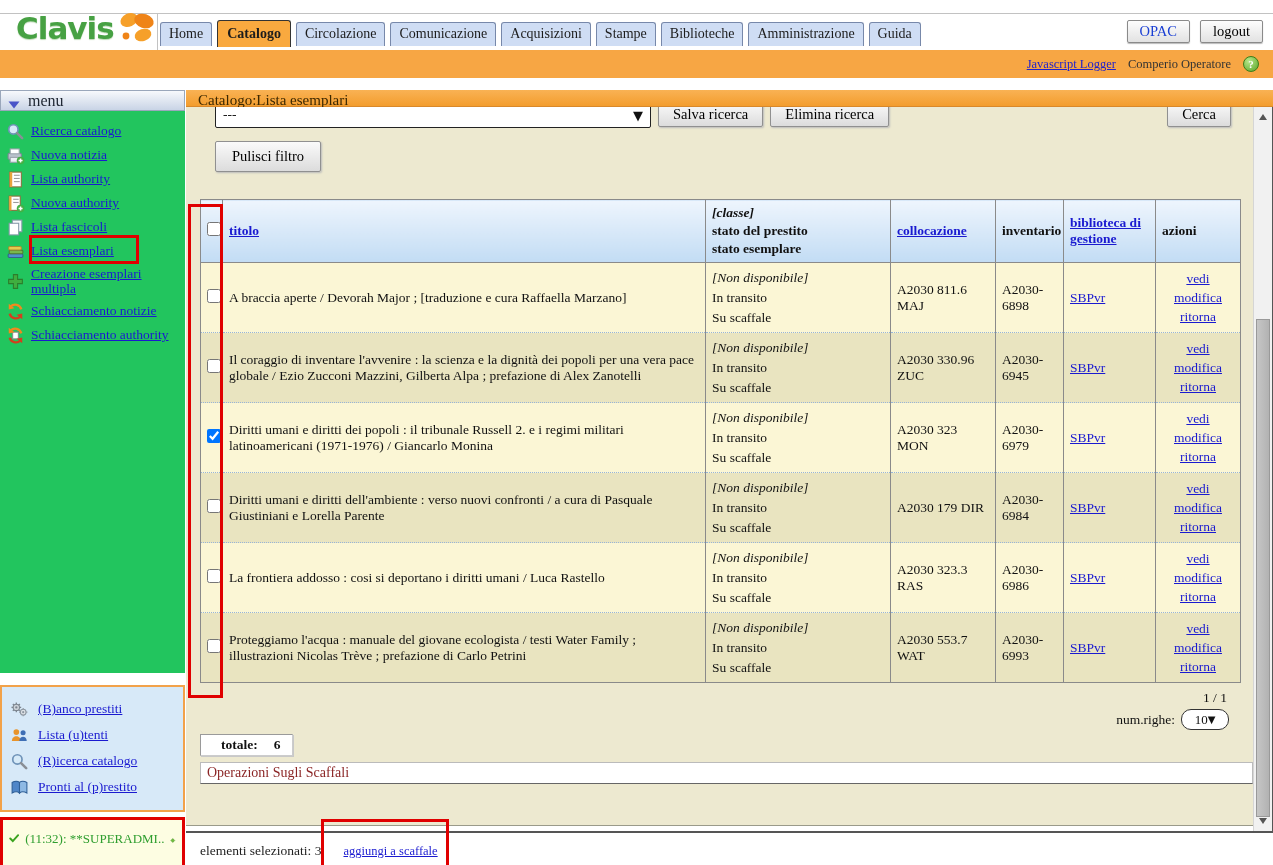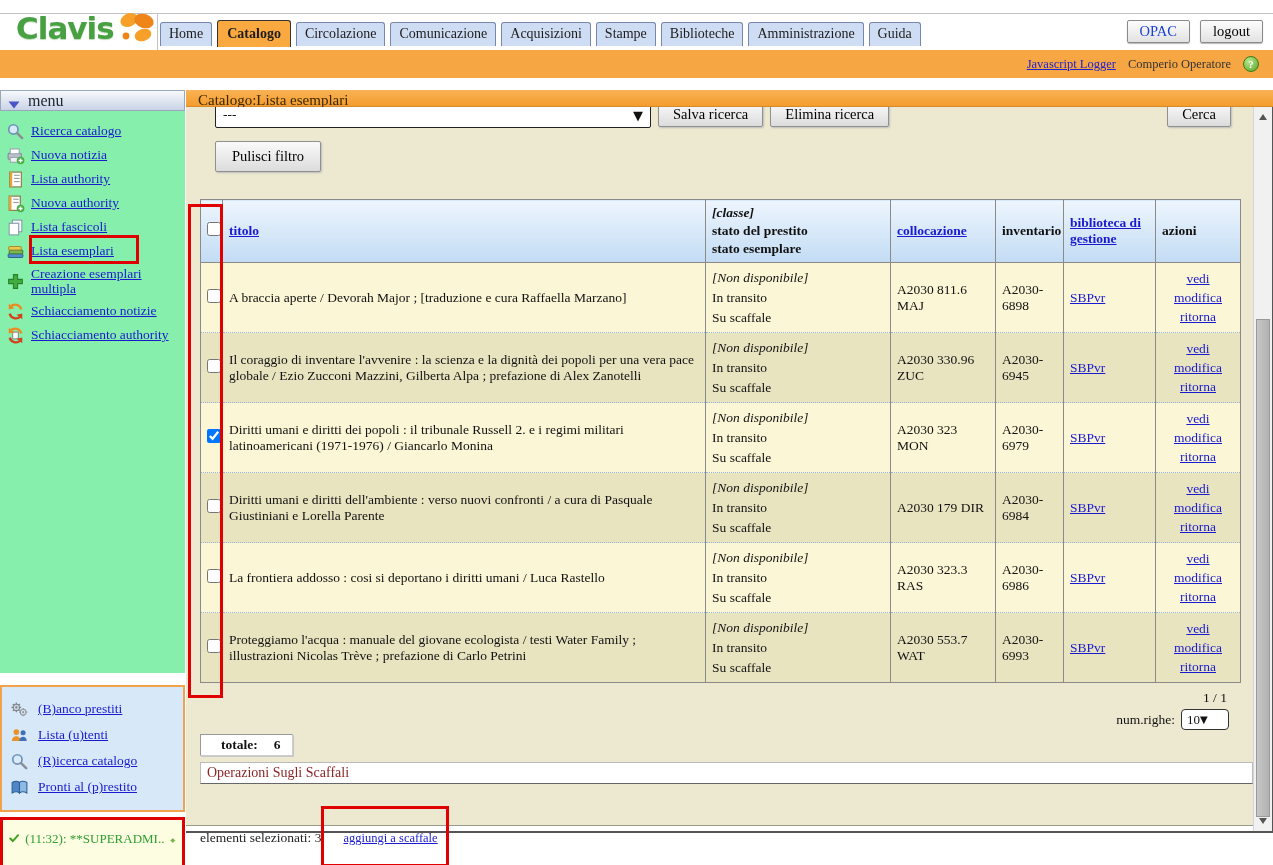--- a/index.html
+++ b/index.html
@@ -47,21 +47,21 @@
     color:#fff; font-size:11px; font-weight:bold; display:flex; align-items:center; justify-content:center;
     border:1px solid #3c7d18; }
 
   
   .layout { display:flex; margin-top:12px; align-items:flex-start; }
   .sidebar { width:185px; flex:none; margin-right:1px; }
   .menu-header {
     height:21px; background:linear-gradient(#f7f9fc,#c9d4e6); border:1px solid #9aa7bb;
     display:flex; align-items:center; gap:8px; padding-left:7px; font-size:16px; color:#1c2430;
   }
-  .menu-list { background:#86efac; min-height:562px; padding:8px 8px 8px 4px; }
+  .menu-list { background:#22c55e; min-height:562px; padding:8px 8px 8px 4px; }
   .m-item { display:flex; align-items:center; gap:6px; padding:2.5px 2px; position:relative; }
   .m-item .ico { width:19px; height:19px; flex:none; display:flex; }
   .m-item a { font-size:13.5px; line-height:1.15; }
   .red-box-menu {
     position:absolute; left:25px; top:-4px; width:110px; height:29px;
     border:3px solid #e00000; pointer-events:none;
   }
   .quick-panel {
     margin-top:12px; background:#d7e9f8; border:2px solid #f2a24a;
     padding:9px 4px 10px 6px; width:185px;
@@ -141,34 +141,34 @@
 
   .red-col-overlay {
     position:absolute; left:-12px; top:5px; width:35px; height:494px;
     border:3px solid #e00000; pointer-events:none; z-index:5;
   }
 
   
   .pagenum { text-align:right; margin:7px 26px 0 0; font-size:13.5px; }
   .rows-line { display:flex; justify-content:flex-end; align-items:center; gap:6px; margin:3px 24px 0 0; }
   .mini-select {
-    width:48px; height:21px; background:#fff; border:1.6px solid #333; border-radius:4px;
-    display:flex; align-items:center; justify-content:flex-start; padding:0 5px; cursor:pointer; font-size:13px;
+    width:48px; height:21px; background:#fff; border:1.6px solid #333; border-radius:10px;
+    display:flex; align-items:center; justify-content:center; padding:0 5px; cursor:pointer; font-size:13px;
   }
   .mini-select .chev { font-size:10px; font-family:"DejaVu Sans",sans-serif; font-weight:bold; }
   .totale-box {
     display:inline-flex; gap:16px; margin:4px 0 0 14px; background:#fff;
     border:1px solid #9a9a9a; border-right-color:#ccc; border-bottom-color:#ccc;
     box-shadow:1px 1px 0 #c8c8c8; padding:2px 12px 2px 20px; font-weight:bold;
   }
   .operazioni {
     margin:6px 0 0 14px; background:#fff; border:1px solid #bbb; border-bottom:1px solid #666;
     height:22px; line-height:20px; padding-left:6px; color:#8b2525; font-size:14px;
   }
-  .selection-row { margin:46px 0 0 14px; display:flex; align-items:center; }
+  .selection-row { margin:59px 0 0 14px; display:flex; align-items:center; }
   .sel-label { font-size:13.5px; color:#222; }
   .add-shelf-wrap { position:relative; margin-left:22px; }
   .add-shelf-wrap a { font-size:12.5px; }
   .red-box-add {
     position:absolute; left:-22px; top:-24px; width:128px; height:61px;
     border:3px solid #e00000; pointer-events:none; z-index:6;
   }
   .ico svg { width:100%; height:100%; }
 </style>
 </head>

